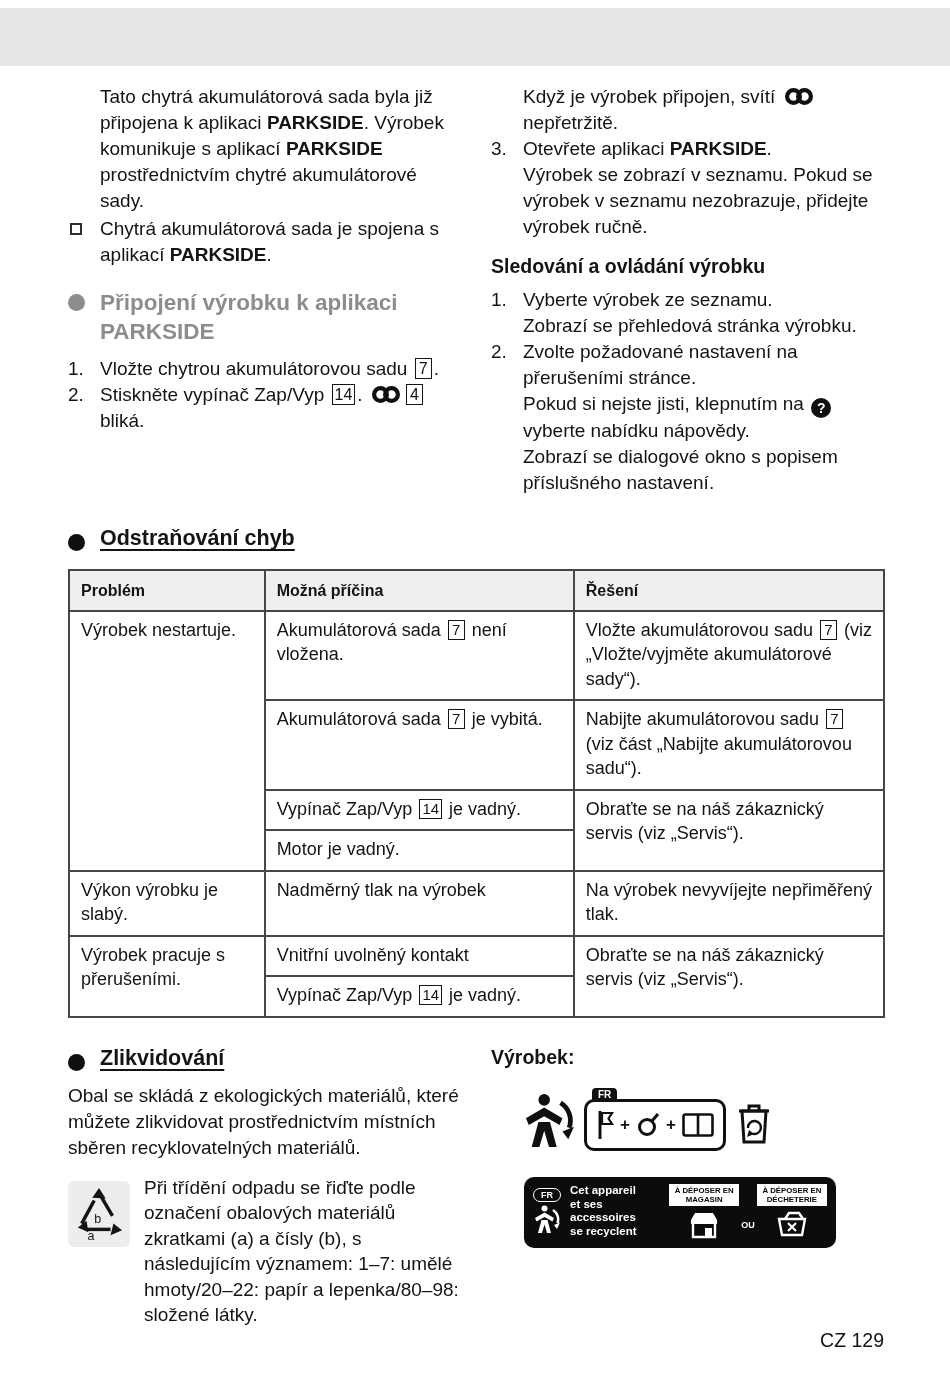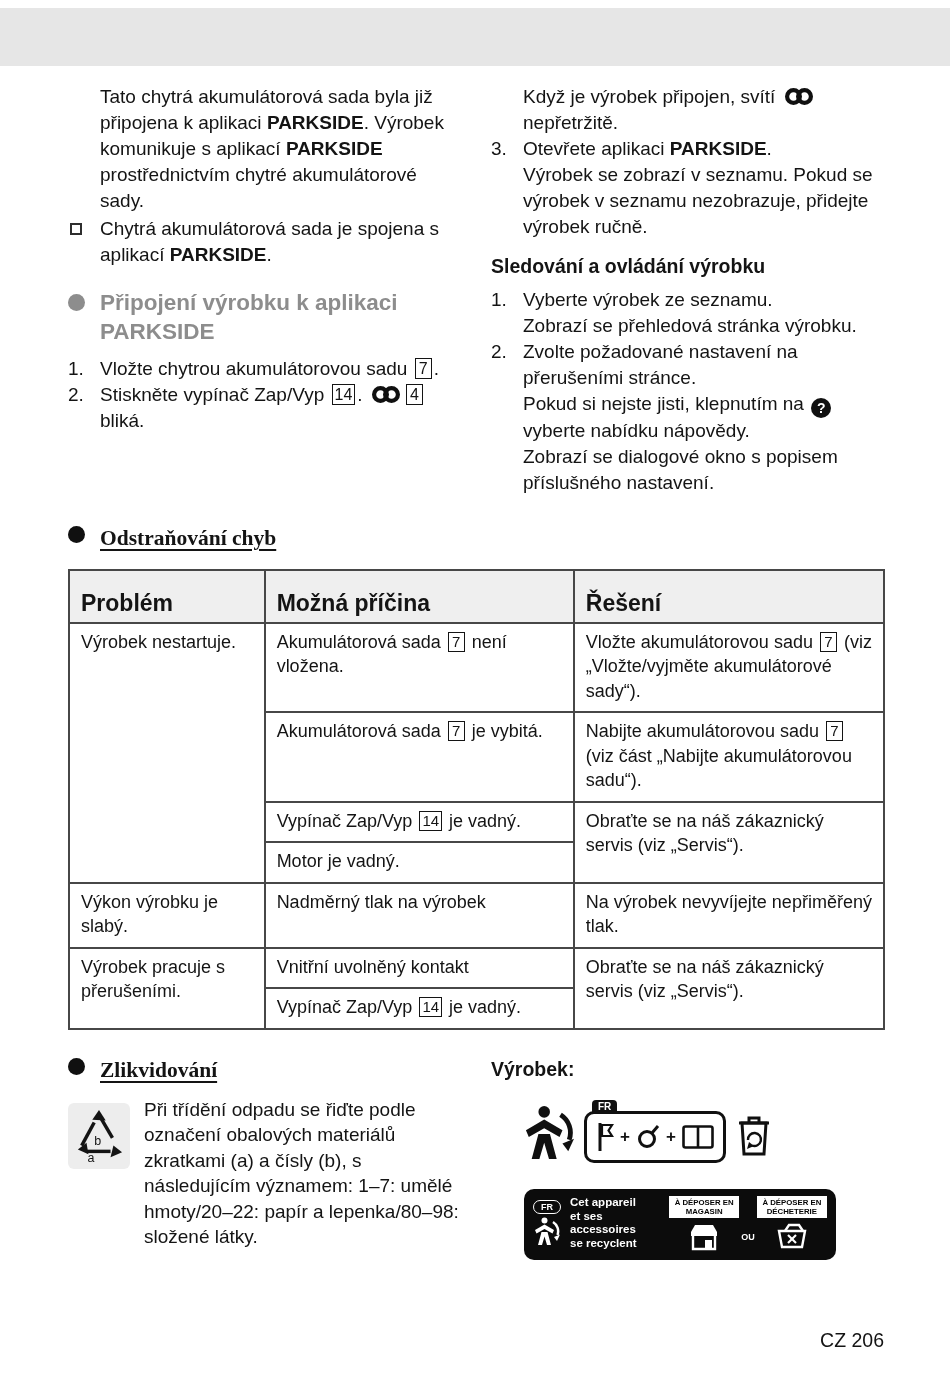--- a/index.html
+++ b/index.html
@@ -25,21 +25,21 @@
   .check { margin-top: 2px; }
   .marker { width: 32px; flex: none; }
   .cb { display: inline-block; width: 12px; height: 12px; border: 2px solid #2e2e2e; margin-left: 2px; margin-top: 7px; }
 
   .h-gray { display: flex; margin: 20px 0 10px; justify-content: flex-end; }
   .h-gray .marker { padding-top: 6px; }
   .bdot { display: block; width: 17px; height: 17px; border-radius: 50%; background: #101010; }
   .bdot.gray { background: #8d8d8d; }
   .h-gray h2 { font-size: 22.5px; line-height: 29px; font-weight: 700; color: #8d8d8d; }
 
-  .sec-head { display: flex; align-items: flex-start; font-family: Liberation Serif, serif; }
+  .sec-head { display: flex; align-items: flex-end; }
   .sec-head h2 {
     font-size: 21.5px; font-weight: 700;
     text-decoration: underline; text-decoration-thickness: 1.8px; text-underline-offset: 4px;
   }
   .ts-head { margin: 30px 0 18px; }
 
   .ref {
     display: inline-block; min-width: 17px; text-align: center;
     border: 1.8px solid #141414; padding: 0 2px; margin: 0 2px;
     font-size: 16px; line-height: 19px; vertical-align: 1px; background: #fff;
@@ -51,21 +51,21 @@
     font-size: 14px; font-weight: 700; line-height: 20px; vertical-align: -3px; margin-left: 2px;
   }
   .sub-head { font-size: 19.5px; font-weight: 700; margin: 15px 0 9px; }
 
   table { border-collapse: collapse; width: 817px; }
   col.w1 { width: 196px; } col.w2 { width: 310px; } col.w3 { width: 311px; }
   th, td {
     border: 2px solid #474747; vertical-align: top; text-align: left;
     padding: 6px 11px 8px; font-size: 18px; line-height: 24.5px;
   }
-  th { background: #efefef; font-weight: 700; padding: 20px 11px 6px; font-size: 23px; }
+  th { background: #efefef; font-weight: 700; padding: 8px 11px 6px; font-size: 16px; }
   td .ref { font-size: 15px; line-height: 18px; }
 
   .bottom-cols { margin-top: 28px; }
   .disp-p { margin-top: 12px; }
   .recycle-row { display: flex; margin-top: 14px; }
   .recycle-tile {
     width: 62px; height: 66px; background: #ededed; border-radius: 6px; flex: none;
     display: flex; align-items: center; justify-content: center; margin-top: 6px;
   }
   .recycle-note { flex: 1; padding-left: 14px; font-size: 19px; line-height: 25.5px; }
@@ -229,20 +229,21 @@
   </table>
 
   <div class="cols bottom-cols">
     <div class="col-l">
       <div class="sec-head">
         <span class="marker">
             <span class="bdot"></span>
           </span>
         <h2>Zlikvidování</h2>
       </div>
+      <p class="disp-p">Obal se skládá z ekologických materiálů, které můžete zlikvidovat prostřednictvím místních sběren recyklovatelných materiálů.</p>
 
       <div class="recycle-row">
         <div class="recycle-tile">
           <svg width="50" height="56" viewBox="0 0 52 58">
             <g fill="none" stroke="#141414" stroke-width="3.6" stroke-linejoin="round">
               <path d="M26 7 L40 31"></path>
               <path d="M21 15 L8 39"></path>
               <path d="M13 45 H38"></path>
             </g>
             <polygon points="26,2 33,13 19,12" fill="#141414"></polygon>
@@ -331,13 +332,13 @@
               </svg>
             </div>
           </div>
         </div>
       </div>
     </div>
   </div>
 
 </div>
 
-<div class="footer">CZ 206</div>
+<div class="footer">CZ 129</div>
 
 </body></html>

